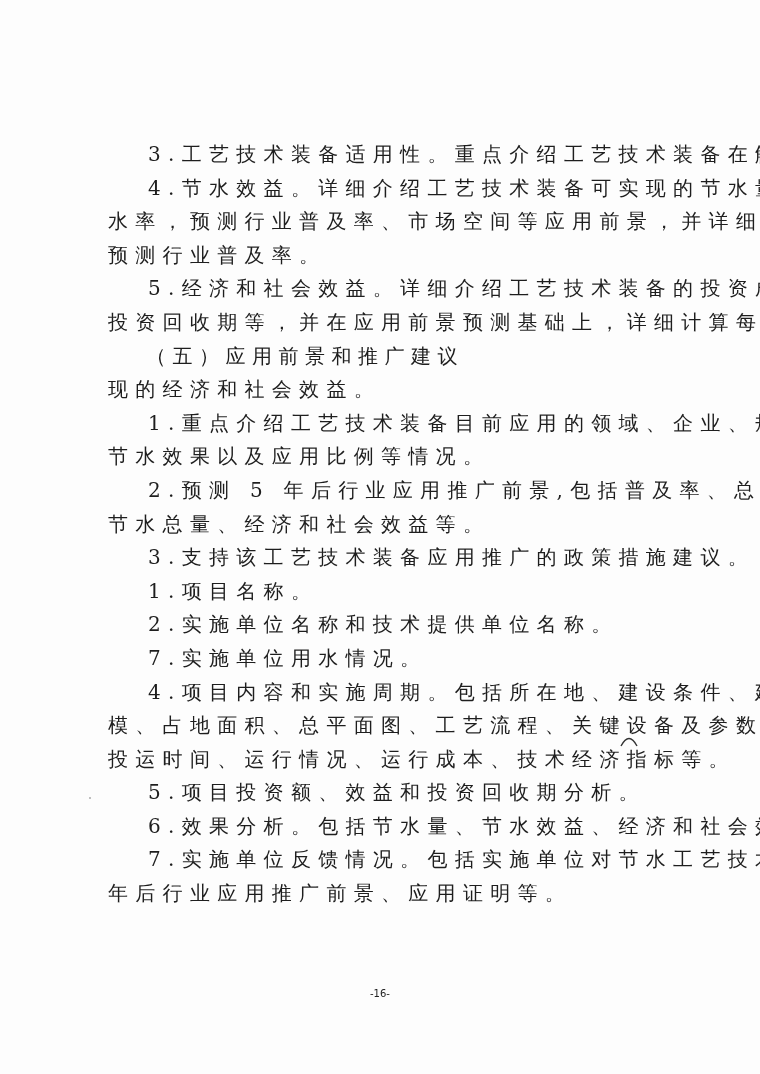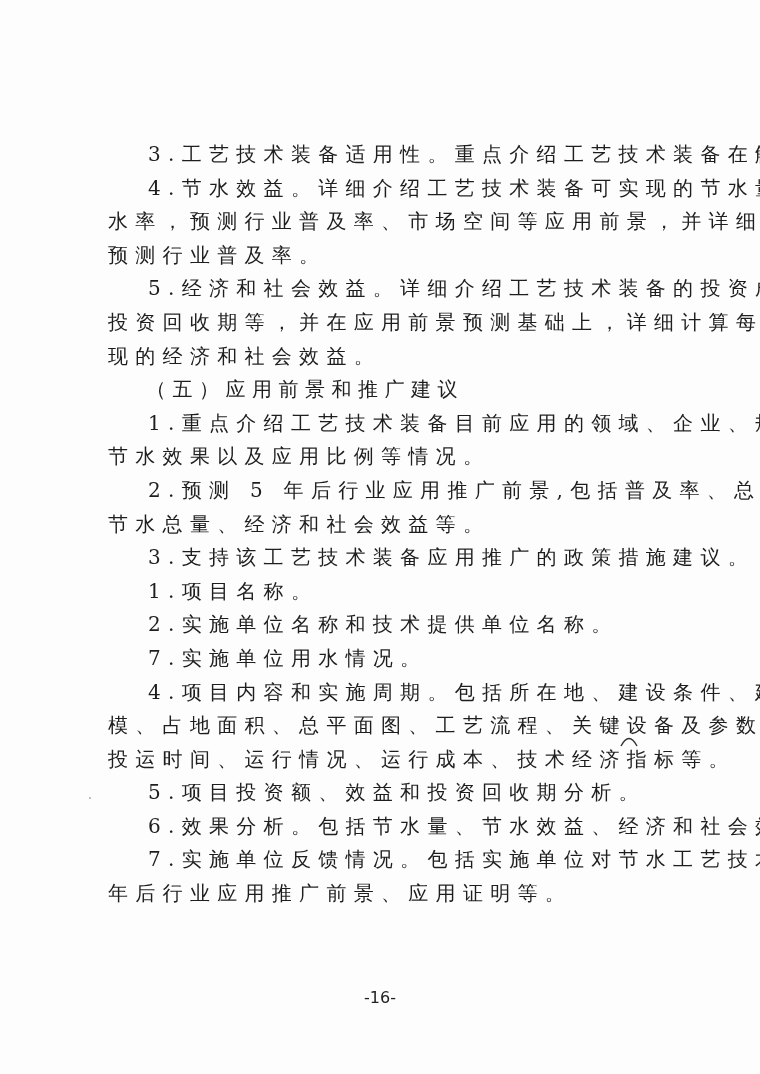--- a/index.html
+++ b/index.html
@@ -42,21 +42,21 @@
     top: 733px;
     width: 18px;
     height: 14px;
   }
   .page-number {
     position: absolute;
     left: 0; width: 760px;
     top: 988px;
     text-align: center;
     font-family: "DejaVu Sans", "Liberation Sans", sans-serif;
-    font-size: 16px;
+    font-size: 10px;
     color: #222;
   }
   .speck {
     position: absolute;
     left: 89px; top: 797px;
     width: 2px; height: 2px;
     background: #aaa;
     border-radius: 1px;
   }
 </style>
@@ -64,22 +64,22 @@
 <body>
 
 <div class="page">
   <div class="body-text">
     <div class="line indent">3.工艺技术装备适用性。重点介绍工艺技术装备在解决重</div>
     <div class="line indent">4.节水效益。详细介绍工艺技术装备可实现的节水量和节</div>
     <div class="line">水率，预测行业普及率、市场空间等应用前景，并详细计算每年</div>
     <div class="line">预测行业普及率。</div>
     <div class="line indent">5.经济和社会效益。详细介绍工艺技术装备的投资成本、</div>
     <div class="line">投资回收期等，并在应用前景预测基础上，详细计算每年可实</div>
+    <div class="line heading">（五）应用前景和推广建议</div>
     <div class="line">现的经济和社会效益。</div>
-    <div class="line heading">（五）应用前景和推广建议</div>
     <div class="line indent">1.重点介绍工艺技术装备目前应用的领域、企业、规模、</div>
     <div class="line">节水效果以及应用比例等情况。</div>
     <div class="line indent">2.预测 5 年后行业应用推广前景,包括普及率、总投入、</div>
     <div class="line">节水总量、经济和社会效益等。</div>
     <div class="line indent">3.支持该工艺技术装备应用推广的政策措施建议。</div>
     <div class="line indent">1.项目名称。</div>
     <div class="line indent">2.实施单位名称和技术提供单位名称。</div>
     <div class="line indent">7.实施单位用水情况。</div>
     <div class="line indent">4.项目内容和实施周期。包括所在地、建设条件、建设 规</div>
     <div class="line">模、占地面积、总平面图、工艺流程、关键设备及参数、建设和</div>

